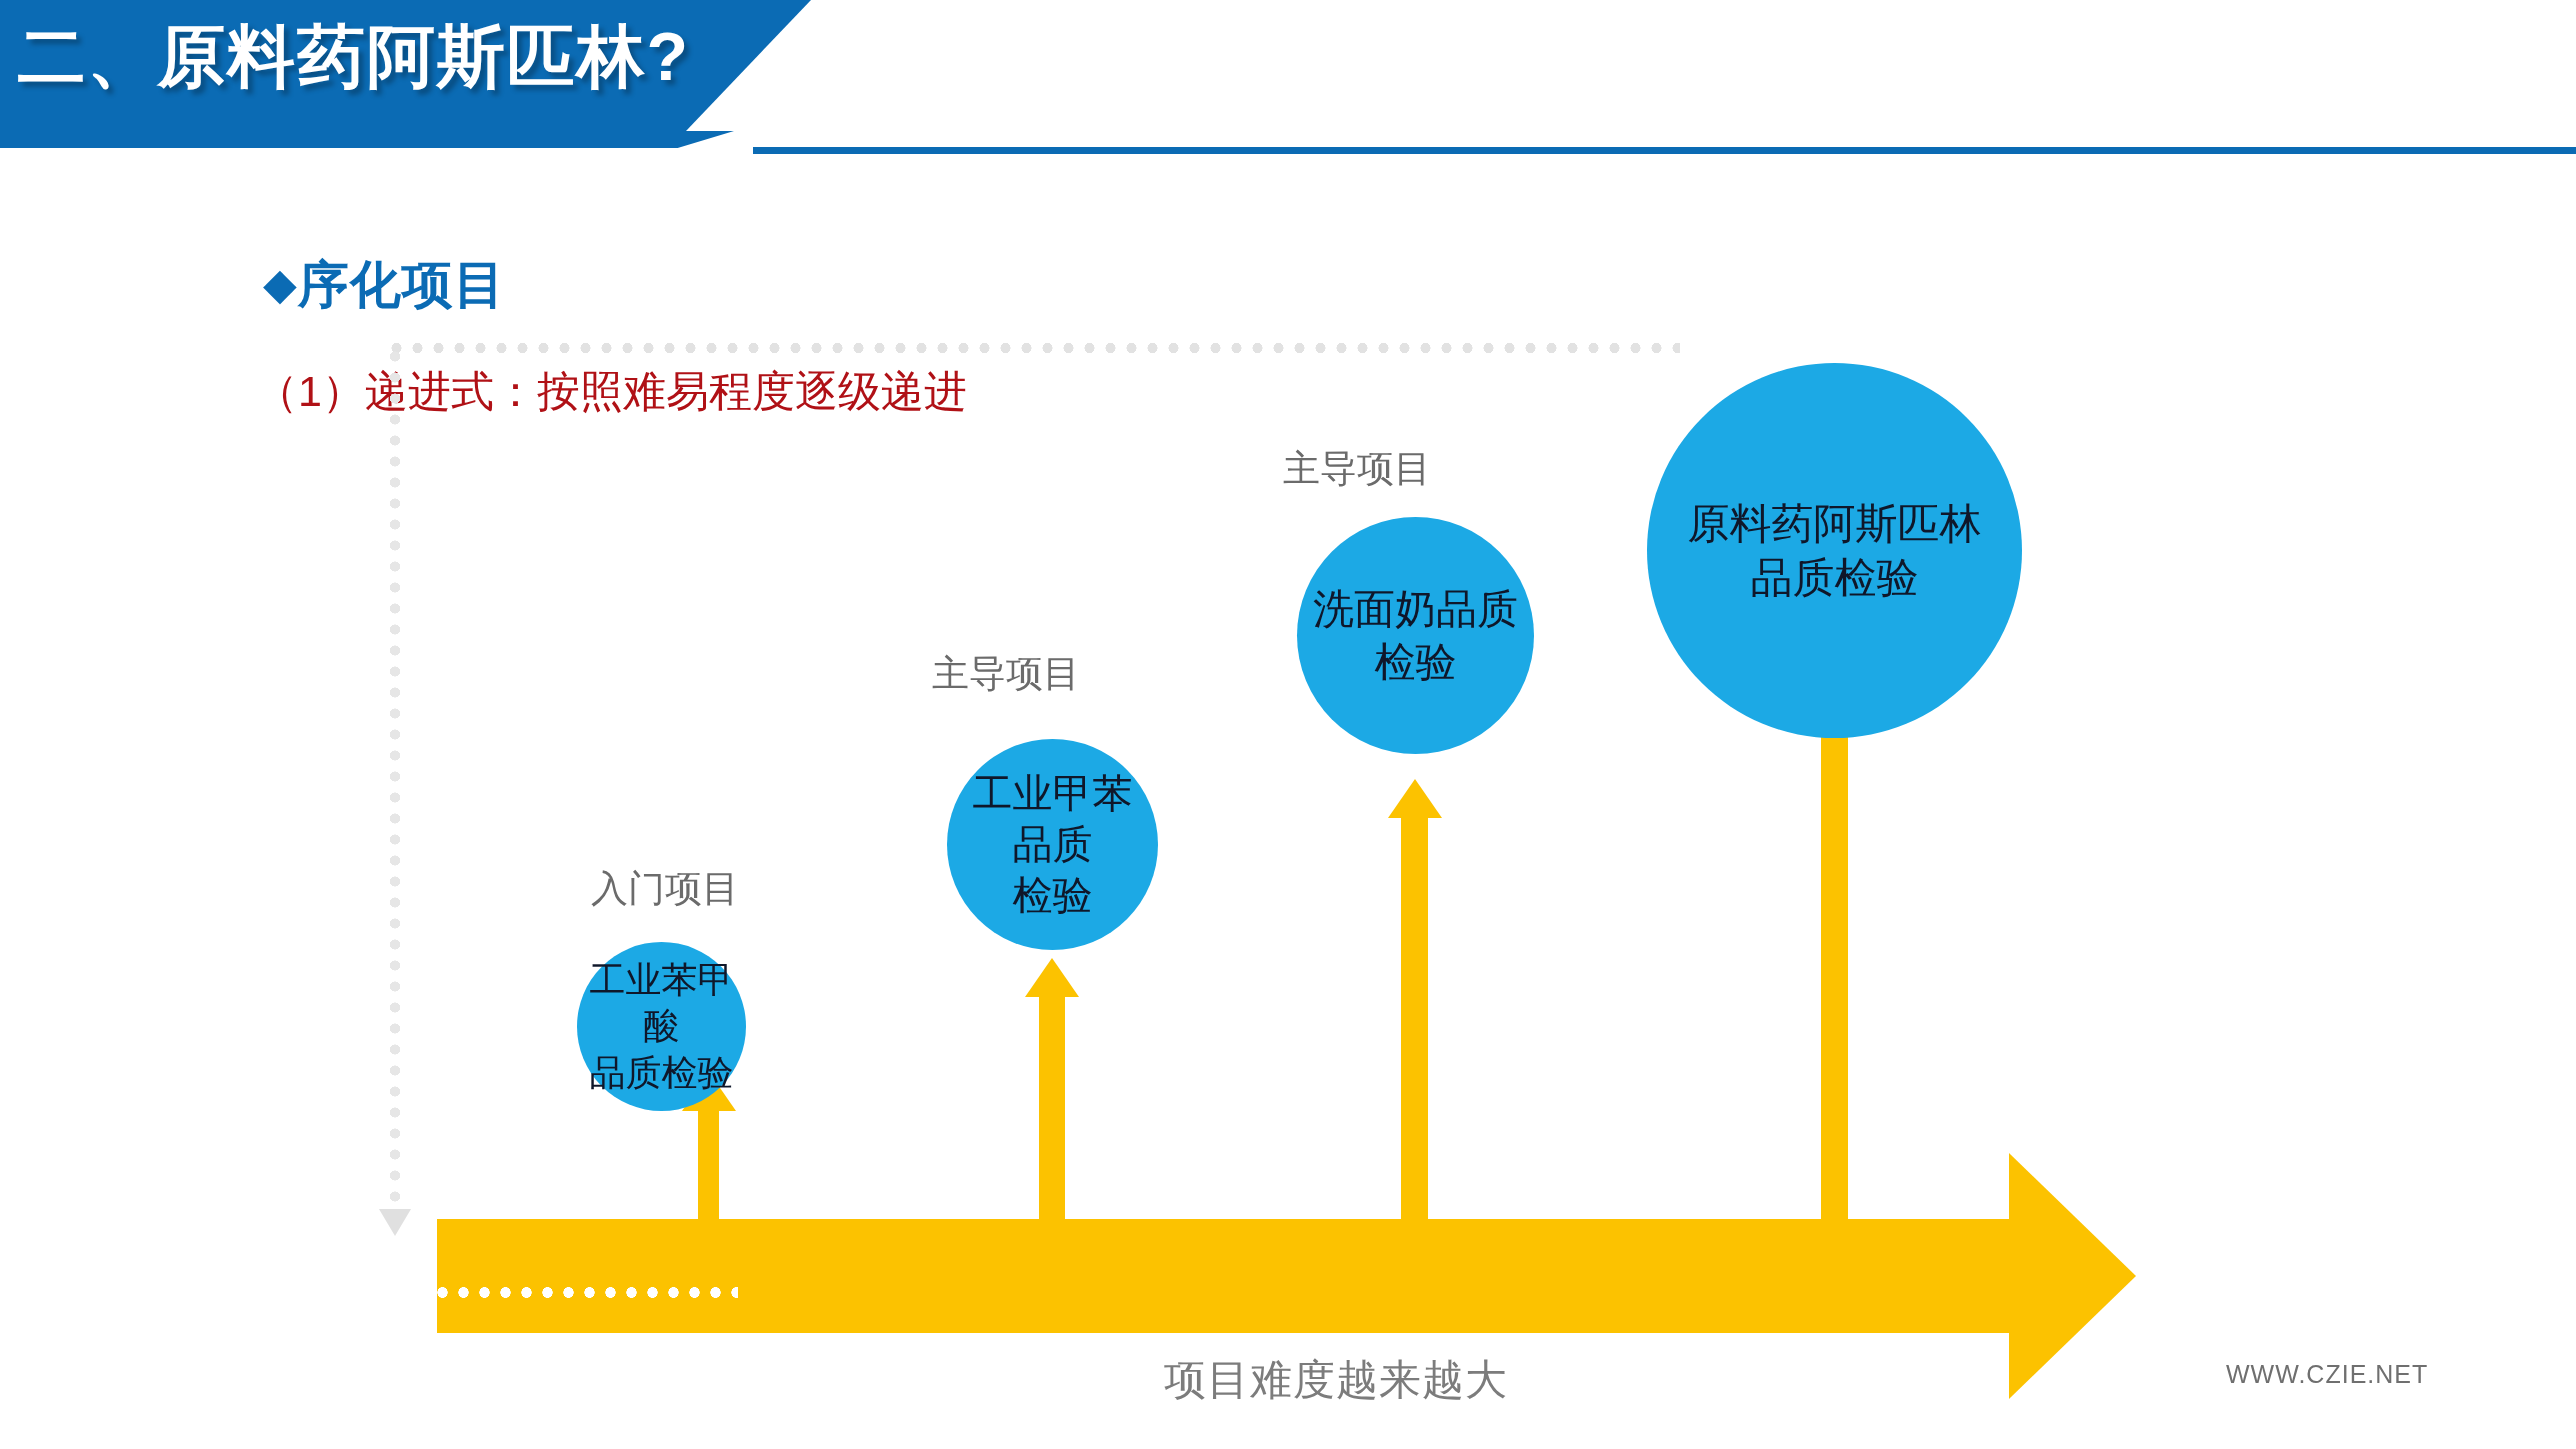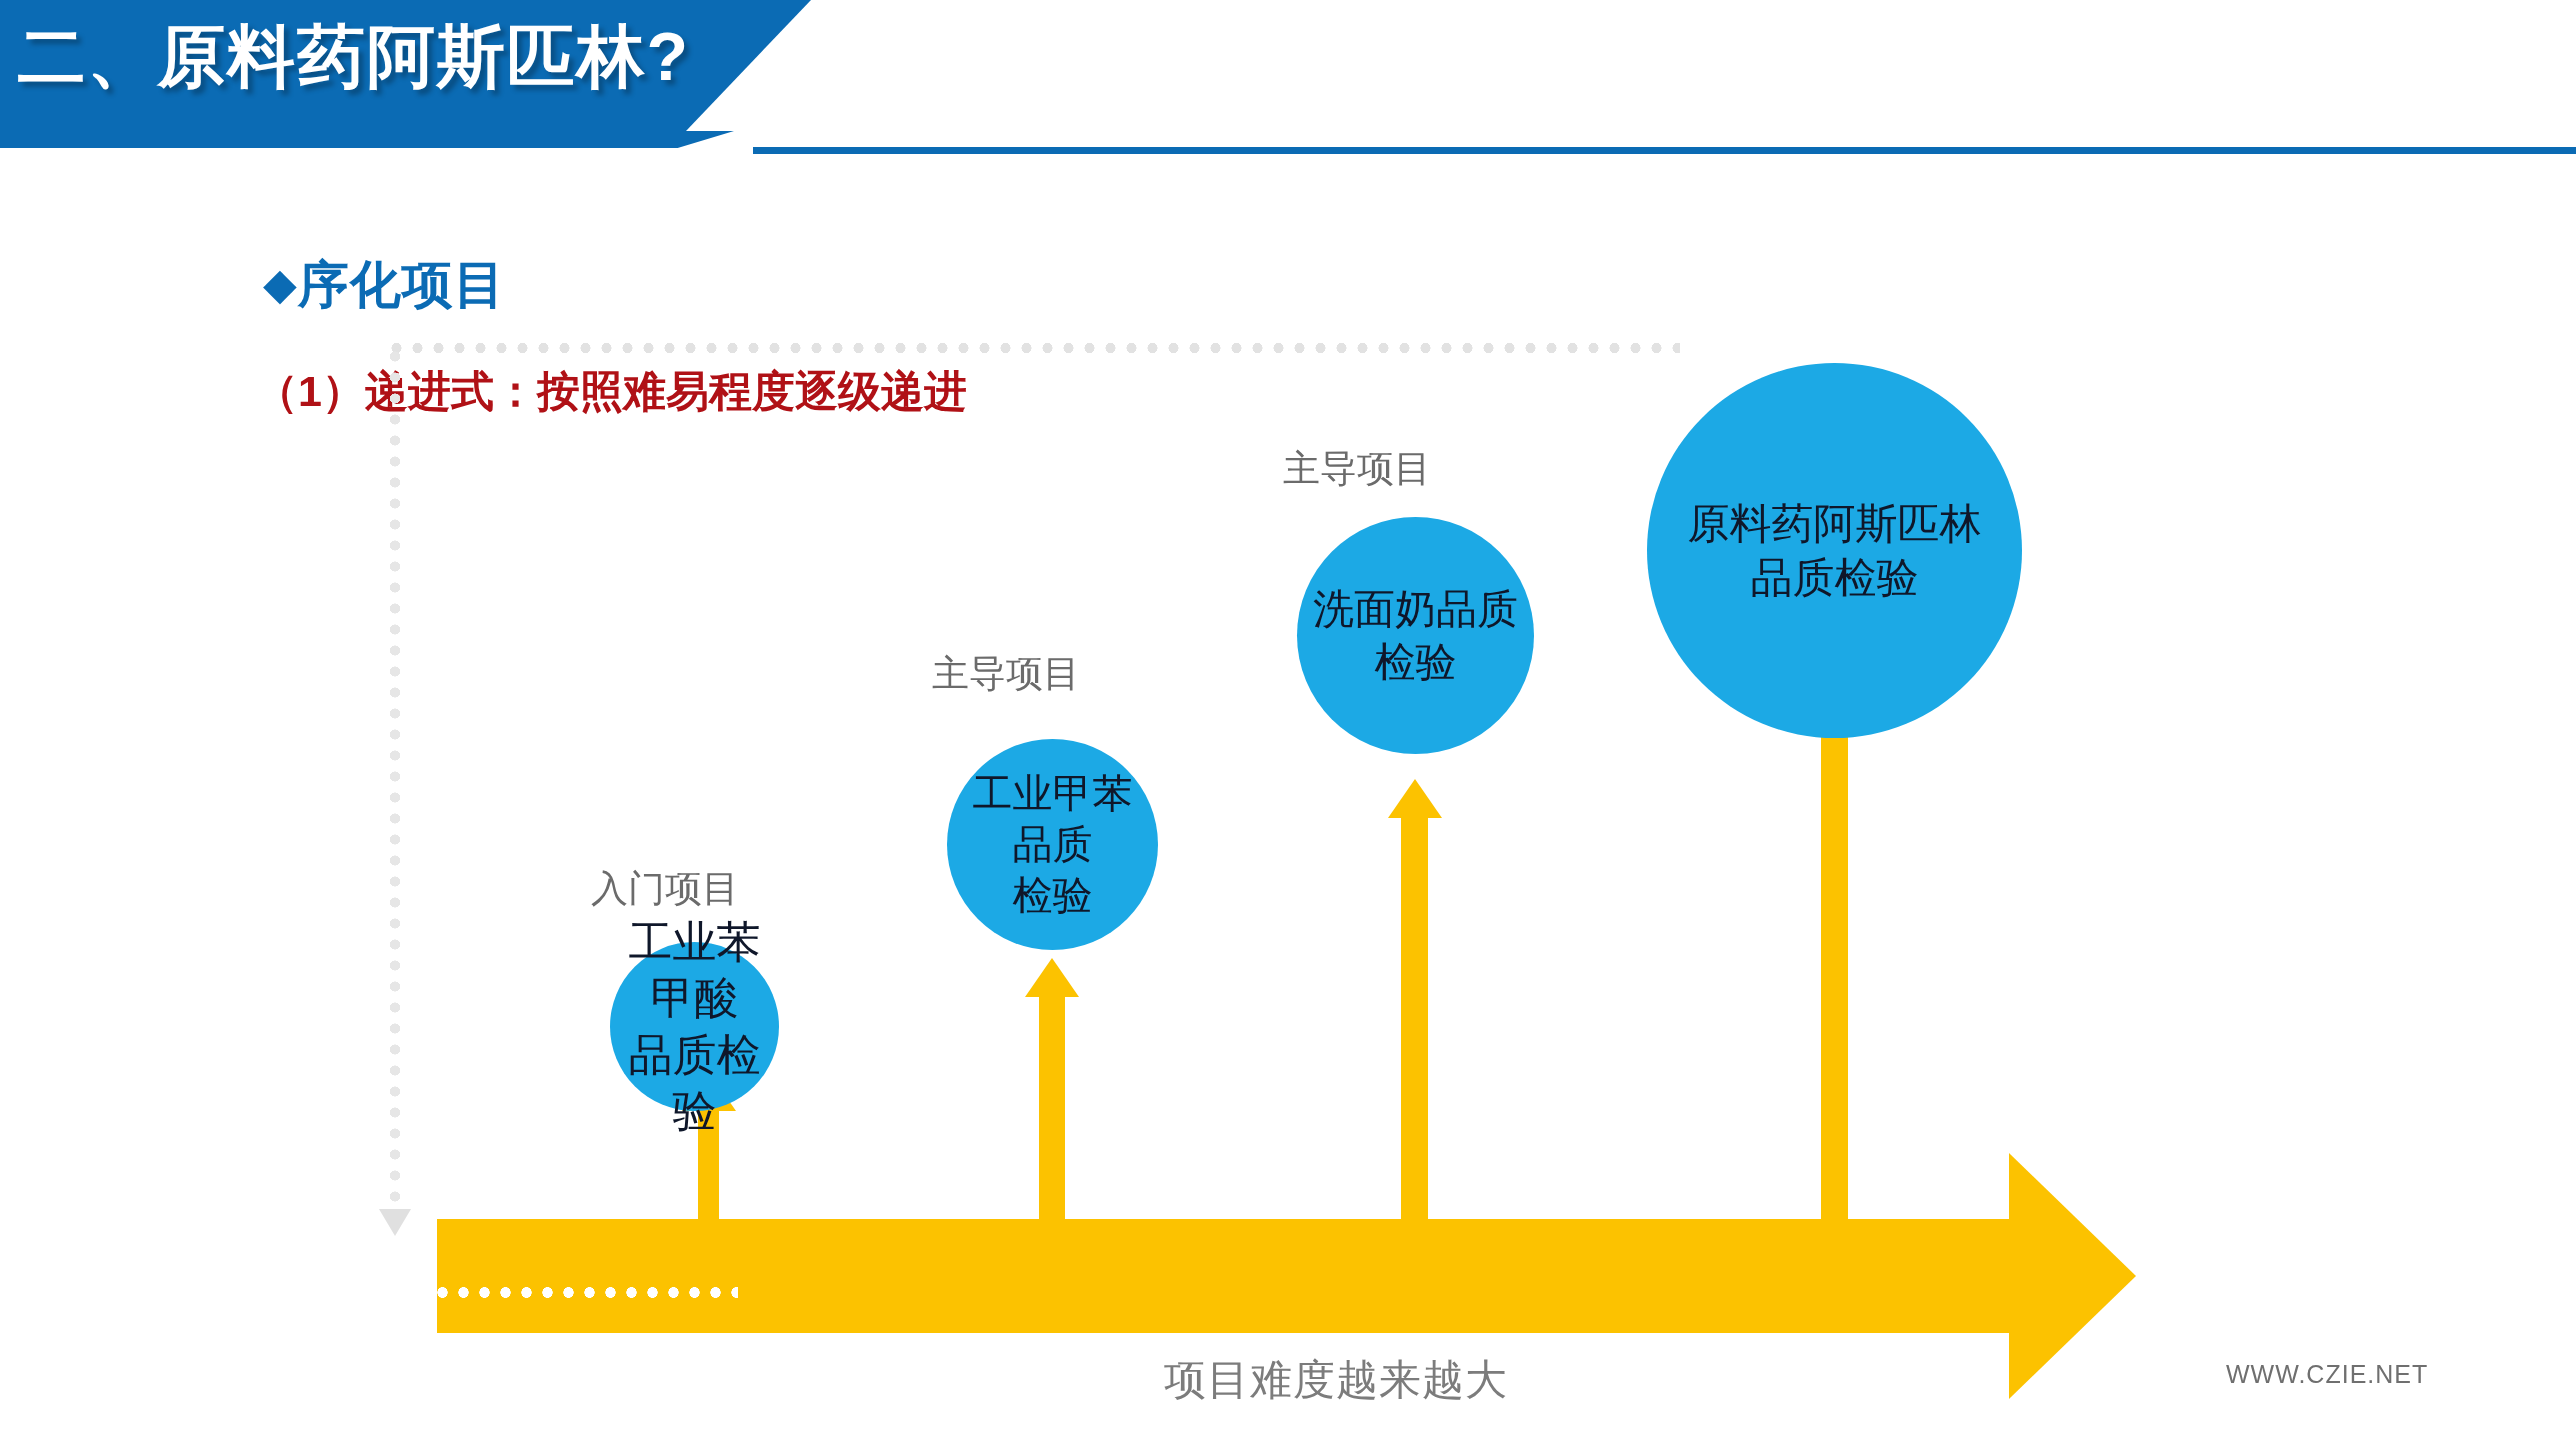--- a/index.html
+++ b/index.html
@@ -69,21 +69,21 @@
   #section-heading .diamond-glyph {
     font-size: 44px;
     vertical-align: 2.9px;
   }
 
   #sub-heading {
     position: absolute;
     left: 255px;
     top: 363px;
     font-size: 43px;
-    font-weight: bold;
+    font-weight: normal;
     color: #B01116;
     white-space: nowrap;
     letter-spacing: 0px;
   }
 
   
   #dotted-horizontal {
     position: absolute;
     left: 386px;
     top: 343px;
@@ -218,21 +218,21 @@
 <div id="dotted-horizontal"></div>
 <div id="dotted-vertical"></div>
 <div id="dotted-vertical-arrow"></div>
 
 <div id="base-arrow-shaft"></div>
 <div id="base-arrow-head"></div>
 <div id="dotted-baseline"></div>
 
 <div class="stem" style="left:698px; top:1109px; width:21px; height:116px;"></div>
 <div class="stem-head" style="left:682px; top:1072px;"></div>
-<div class="node-circle" style="left:610px; top:942px; width:169px; height:169px; font-size:44px;">
+<div class="node-circle" style="left:577px; top:942px; width:169px; height:169px; font-size:36px;">
   <div>
     <span>工业苯甲酸</span><br>
     <span>品质检验</span>
   </div>
 </div>
 <div class="node-caption" style="left:591px; top:864px;">入门项目</div>
 
 <div class="stem" style="left:1039px; top:995px; width:26px; height:230px;"></div>
 <div class="stem-head" style="left:1025px; top:958px;"></div>
 <div class="node-circle" style="left:947px; top:739px; width:211px; height:211px; font-size:40px;justify-content:center;">

